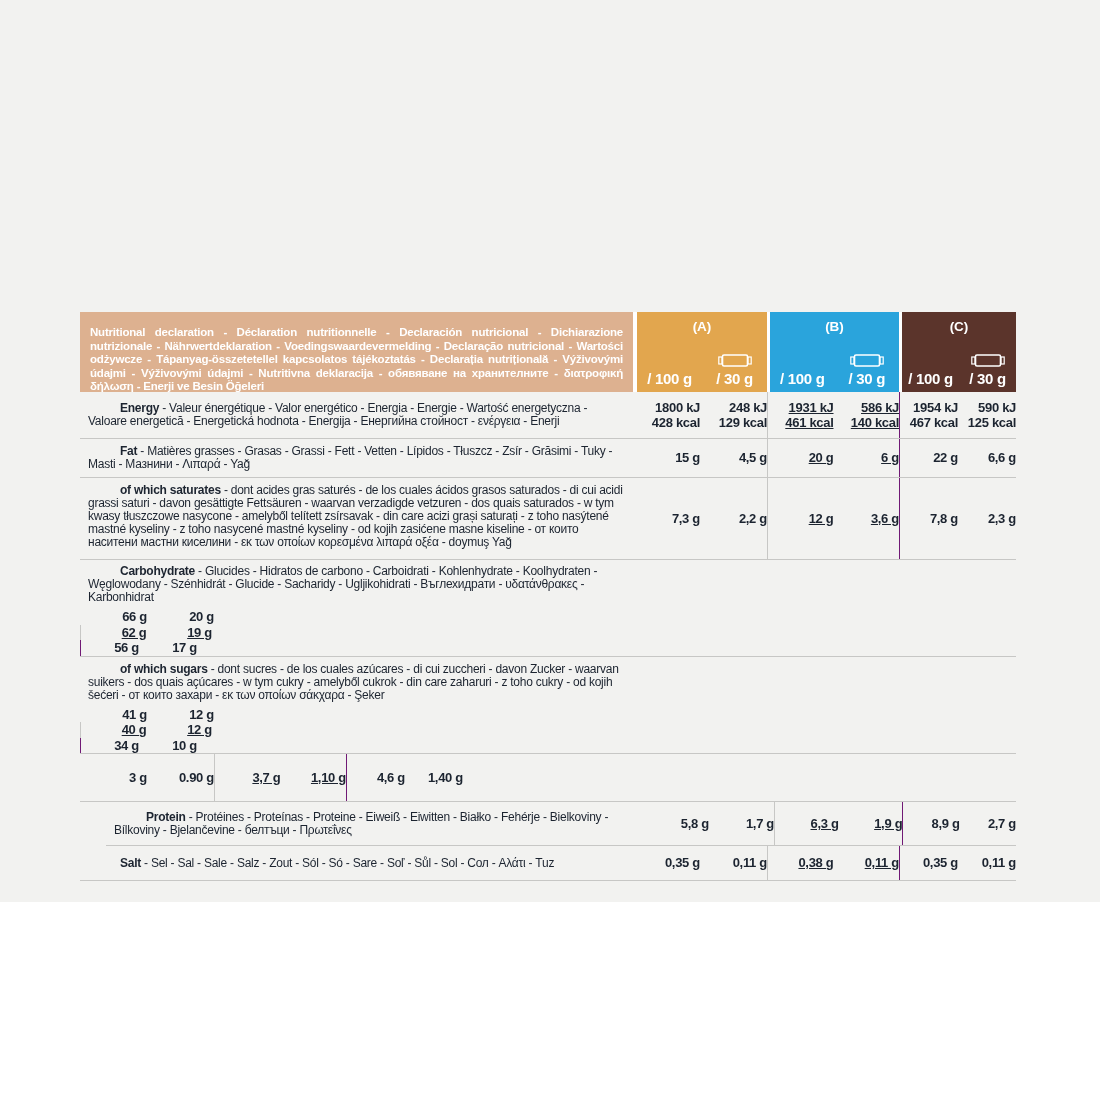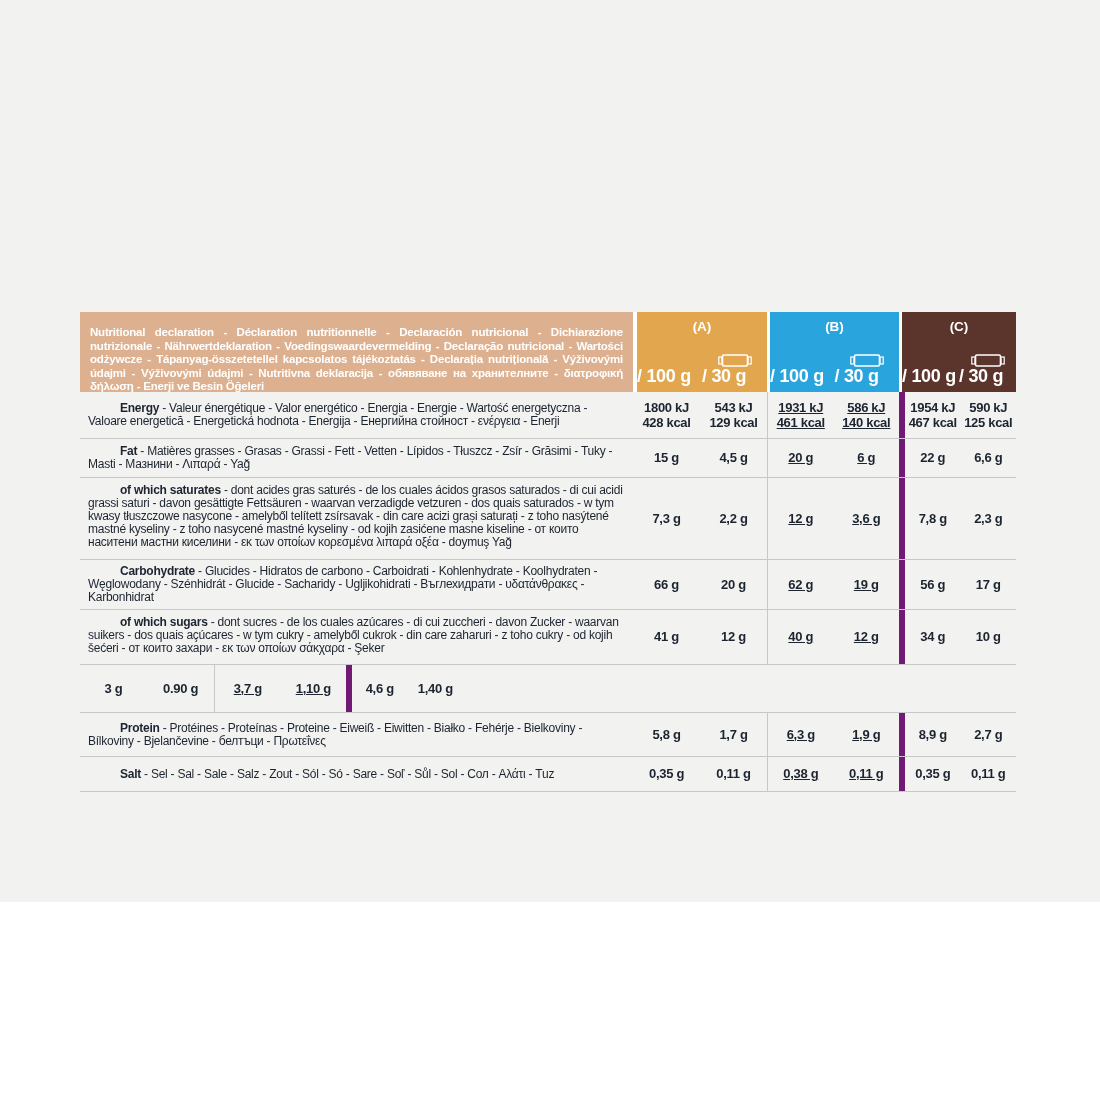--- a/index.html
+++ b/index.html
@@ -16,46 +16,46 @@
     font-weight:bold; font-size:11.5px; line-height:13.6px; letter-spacing:-0.2px;
     text-align:justify; padding:14px 10px 0 10px;
   }
   .hcol { position:relative; color:#fff; font-weight:bold; box-sizing:border-box; }
   .hcol.ca { width:130px; margin-left:4px; }
   .hcol.cb { width:129px; margin-left:3px; }
   .hcol.cc { width:114px; margin-left:3px; }
   .hcol .cid { position:absolute; top:7px; left:0; width:100%; text-align:center; font-size:13.5px; }
   .hcol .baricon { position:absolute; bottom:25px; left:50%; width:50%; text-align:center; line-height:0; }
   .hcol .units { position:absolute; bottom:5px; left:0; right:0; display:flex; }
-  .hcol .units span { flex:1; font-size:18px; letter-spacing:-0.3px; white-space:nowrap; }
+  .hcol .units span { flex:1; text-align:center; font-size:15px; letter-spacing:-0.3px; white-space:nowrap; }
 
   
   .trow { display:flex; border-bottom:1px solid #c7c7c5; box-sizing:border-box; align-items:stretch; }
   .trow:nth-child(1){ min-height:47px; }
   .trow:nth-child(2){ min-height:39px; }
   .trow:nth-child(3){ min-height:82px; }
-  .trow:nth-child(4){ min-height:50px; }
-  .trow:nth-child(5){ min-height:55px; }
+  .trow:nth-child(4){ min-height:50px;flex-direction:column; }
+  .trow:nth-child(5){ min-height:55px;flex-direction:column; }
   .trow:nth-child(6){ min-height:48px; }
-  .trow:nth-child(7){ min-height:44px; }
+  .trow:nth-child(7){ min-height:44px;margin-left:26px; }
   .trow:nth-child(8){ min-height:35px; }
   .rlabel {
     width:553px; box-sizing:border-box; padding:5px 9px 5px 8px;
     font-size:12px; line-height:13px; letter-spacing:-0.25px; color:#1c2430;
     display:flex; align-items:center;
   }
   .trow:nth-child(3) .rlabel, .trow:nth-child(5) .rlabel { align-items:flex-start; padding-top:6px; }
   .rlabel p { margin:0; }
   .rlabel b { font-weight:bold;padding-left:32px; }
   .vgroup { display:flex; align-items:center; box-sizing:border-box; }
   .vgroup.ga { width:134px; }
   .vgroup.gb { width:132px; border-left:1px solid #c7c7c5;text-decoration:underline; }
-  .vgroup.gc { width:117px; border-left:6px solid #701a75; }
+  .vgroup.gc { width:117px; border-left:1px solid #701a75; }
   .vcell {
-    flex:1; text-align:center; font-weight:bold; font-size:13px;
+    flex:1; text-align:right; font-weight:bold; font-size:13px;
     line-height:15.5px; letter-spacing:-0.3px; color:#1c2430; white-space:nowrap;
   }
   .vcell .sub { display:block; }
   .vcell .sub:empty { display:none; }
 </style>
 </head>
 <body>
 
 <div class="page" style="background: rgb(242, 242, 240);">
   <div class="ntable">
@@ -109,21 +109,21 @@
       </div>
     </div>
 
     <div id="tbody">
         <div class="trow">
           <div class="rlabel">
             <p><b>Energy</b><span> - Valeur énergétique - Valor energético - Energia - Energie - Wartość energetyczna - Valoare energetică - Energetická hodnota - Energija - Енергийна стойност - ενέργεια - Enerji</span></p>
           </div>
           <div class="vgroup ga">
             <div class="vcell"><span class="main">1800 kJ</span><span class="sub">428 kcal</span></div>
-            <div class="vcell"><span class="main">543 kJ</span><span class="sub">129 kcal</span></div>
+            <div class="vcell"><span class="main">248 kJ</span><span class="sub">129 kcal</span></div>
           </div>
           <div class="vgroup gb">
             <div class="vcell"><span class="main">1931 kJ</span><span class="sub">461 kcal</span></div>
             <div class="vcell"><span class="main">586 kJ</span><span class="sub">140 kcal</span></div>
           </div>
           <div class="vgroup gc">
             <div class="vcell"><span class="main">1954 kJ</span><span class="sub">467 kcal</span></div>
             <div class="vcell"><span class="main">590 kJ</span><span class="sub">125 kcal</span></div>
           </div>
         </div>

